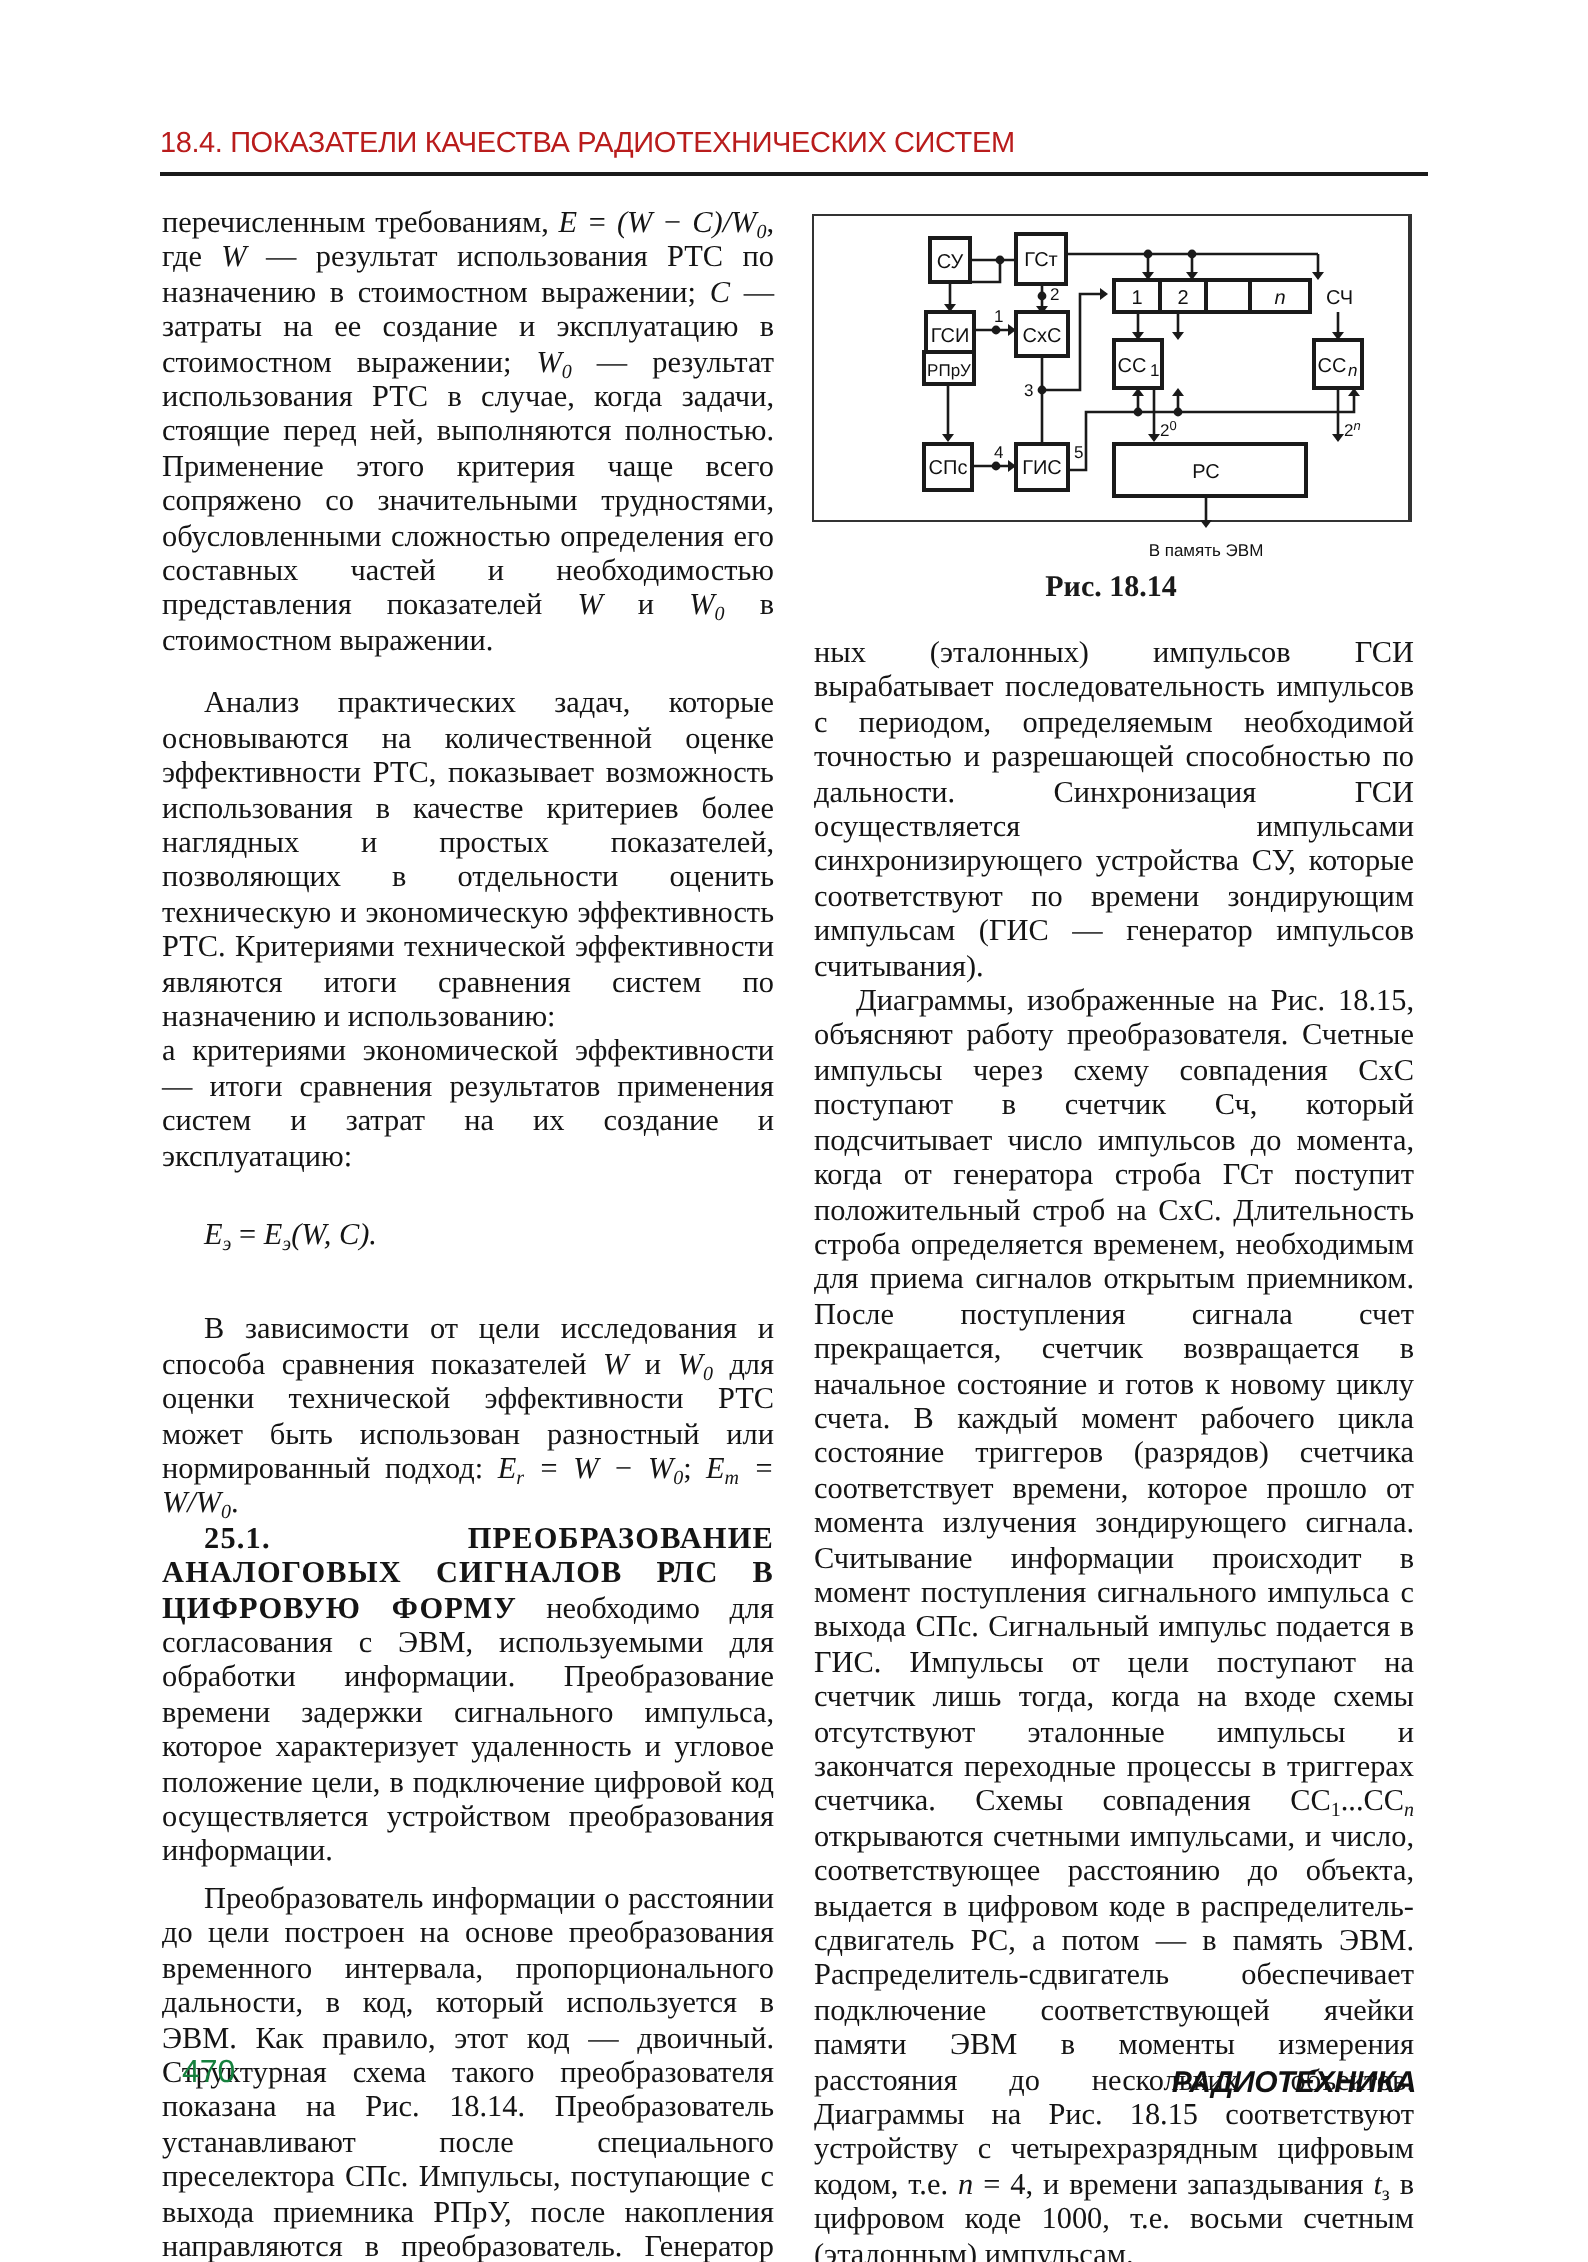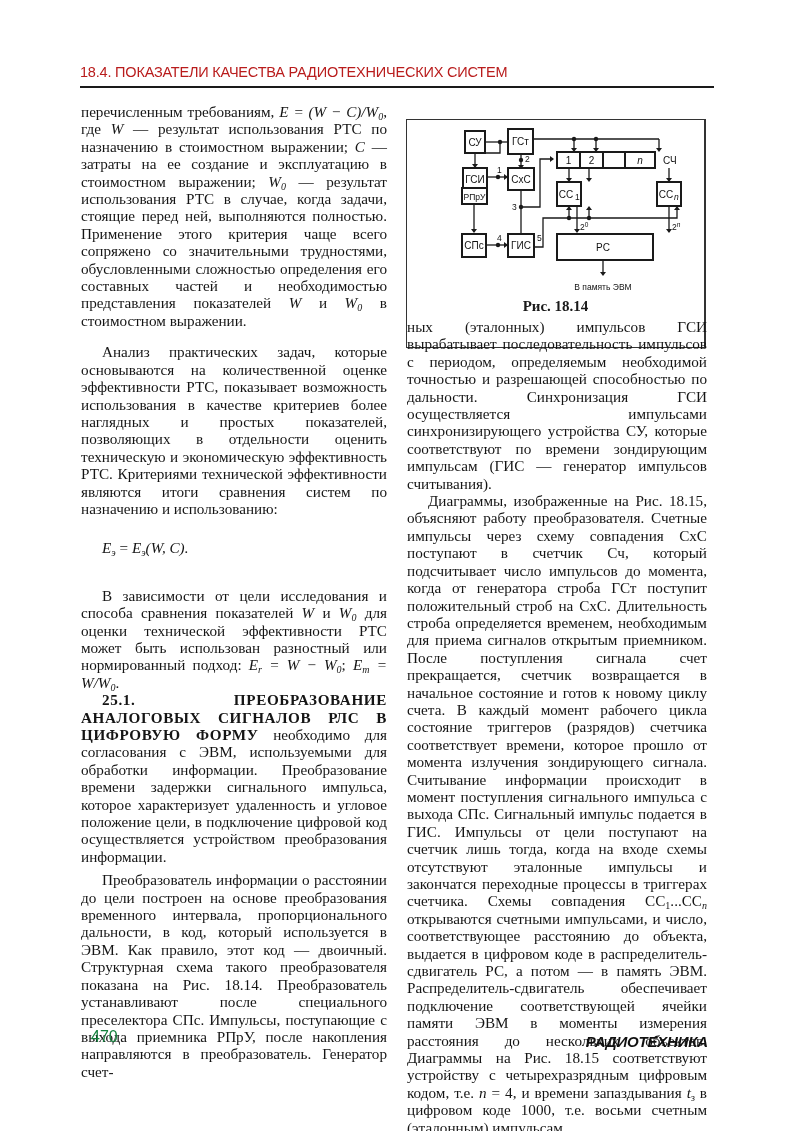--- a/index.html
+++ b/index.html
@@ -11,21 +11,21 @@
   .col-left { left: 81px; top: 103px; width: 306px; }
   .col-right { left: 407px; top: 318px; width: 300px; }
   .p { margin: 0; text-indent: 0; }
   .p.ind { text-indent: 21px; margin-top: 28px; }
   .p + .p { margin-top: 0; }
   .formula { margin: 14px 0 14px 21px; font-style: italic; text-align: left; }
   .bold { font-weight: normal; }
   .caps { font-weight: bold; letter-spacing: 0.6px; }
   i { font-style: italic; }
   sub { font-size: 10px; vertical-align: -3px; line-height: 0; }
-  .figure { position: absolute; left: 406px; top: 119px; width: 300px; height: 229px; border: 1.5px solid #333; border-right-width: 2px; box-sizing: border-box; }
+  .figure { position: absolute; left: 406px; top: 107px; width: 300px; height: 154px; border: 1.5px solid #333; border-right-width: 2px; box-sizing: border-box; }
   .figure svg { position: absolute; left: 0; top: 0; }
   .fig-caption { position: absolute; left: 0; width: 100%; top: 178px; text-align: center; font-family: "Liberation Serif", serif; font-weight: bold; font-size: 15px; }
   .footer-page { position: absolute; left: 91px; top: 1028px; font-family: "Liberation Sans", sans-serif; font-size: 16px; color: #15803d; text-align: right; }
   .footer-title { position: absolute; right: 86px; top: 1033px; font-family: "Liberation Sans", sans-serif; font-size: 15px; font-style: italic; font-weight: bold; color: #111; letter-spacing: -0.2px; }
   .blk { fill: #fff; stroke: #1a1a1a; stroke-width: 2; }
   .ln { stroke: #1a1a1a; stroke-width: 1.3; fill: none; }
   .dot { fill: #1a1a1a; }
   .lbl { font-family: "Liberation Sans", sans-serif; font-size: 10px; fill: #111; }
   .lbl-s { font-family: "Liberation Sans", sans-serif; font-size: 8.5px; fill: #111; }
 </style>
@@ -36,20 +36,21 @@
 
   <div class="running-head">18.4. ПОКАЗАТЕЛИ КАЧЕСТВА РАДИОТЕХНИЧЕСКИХ СИСТЕМ</div>
   <div class="head-rule"></div>
 
   <div class="col col-left">
     <p class="p"><span>перечисленным требованиям, </span><i><span>E = (W − C)/W</span><sub>0</sub></i><span>, где </span><i>W</i><span> — результат использования РТС по назначению в стоимостном выражении; </span><i>C</i><span> — затраты на ее создание и эксплуатацию в стоимостном выражении; </span><i><span>W</span><sub>0</sub></i><span> — результат использования РТС в случае, когда задачи, стоящие перед ней, выполняются полностью. Применение этого критерия чаще всего сопряжено со значительными трудностями, обусловленными сложностью определения его составных частей и необходимостью представления показателей </span><i>W</i><span> и </span><i><span>W</span><sub>0</sub></i><span> в стоимостном выражении.</span></p>
 
     <p class="p ind" style="margin-top:14px">Анализ практических задач, которые основываются на количественной оценке эффективности РТС, показывает возможность использования в качестве критериев более наглядных и простых показателей, позволяющих в отдельности оценить техническую и экономическую эффективность РТС. Критериями технической эффективности являются итоги сравнения систем по назначению и использованию:</p>
 
 
+    <p class="p">а критериями экономической эффективности — итоги сравнения результатов применения систем и затрат на их создание и эксплуатацию:</p>
 
     <div class="formula" style="margin-top:22px;margin-bottom:30px"><span>E</span><sub>э</sub><span style="font-style:normal"> = </span><span>E</span><sub>э</sub><span>(W, C).</span></div>
 
     <p class="p ind"><span>В зависимости от цели исследования и способа сравнения показателей </span><i>W</i><span> и </span><i><span>W</span><sub>0</sub></i><span> для оценки технической эффективности РТС может быть использован разностный или нормированный подход: </span><i><span>E</span><sub>r</sub><span> = W − W</span><sub>0</sub></i><span>; </span><i><span>E</span><sub>т</sub><span> = W/W</span><sub>0</sub></i><span>.</span></p>
 
     <p class="p ind"><span class="caps">25.1. ПРЕОБРАЗОВАНИЕ АНАЛОГОВЫХ СИГНАЛОВ РЛС В ЦИФРОВУЮ ФОРМУ</span><span> необходимо для согласования с ЭВМ, используемыми для обработки информации. Преобразование времени задержки сигнального импульса, которое характеризует удаленность и угловое положение цели, в подключение цифровой код осуществляется устройством преобразования информации.</span></p>
 
     <p class="p ind" style="margin-top:6px"><span class="bold">Преобразователь информации о расстоянии до цели</span><span> построен на основе преобразования временного интервала, пропорционального дальности, в код, который используется в ЭВМ. Как правило, этот код — двоичный. Структурная схема такого преобразователя показана на </span><span class="bold">Рис. 18.14</span><span>. Преобразователь устанавливают после специального преселектора СПс. Импульсы, поступающие с выхода приемника РПрУ, после накопления направляются в преобразователь. Генератор счет-</span></p>
   </div>
 

